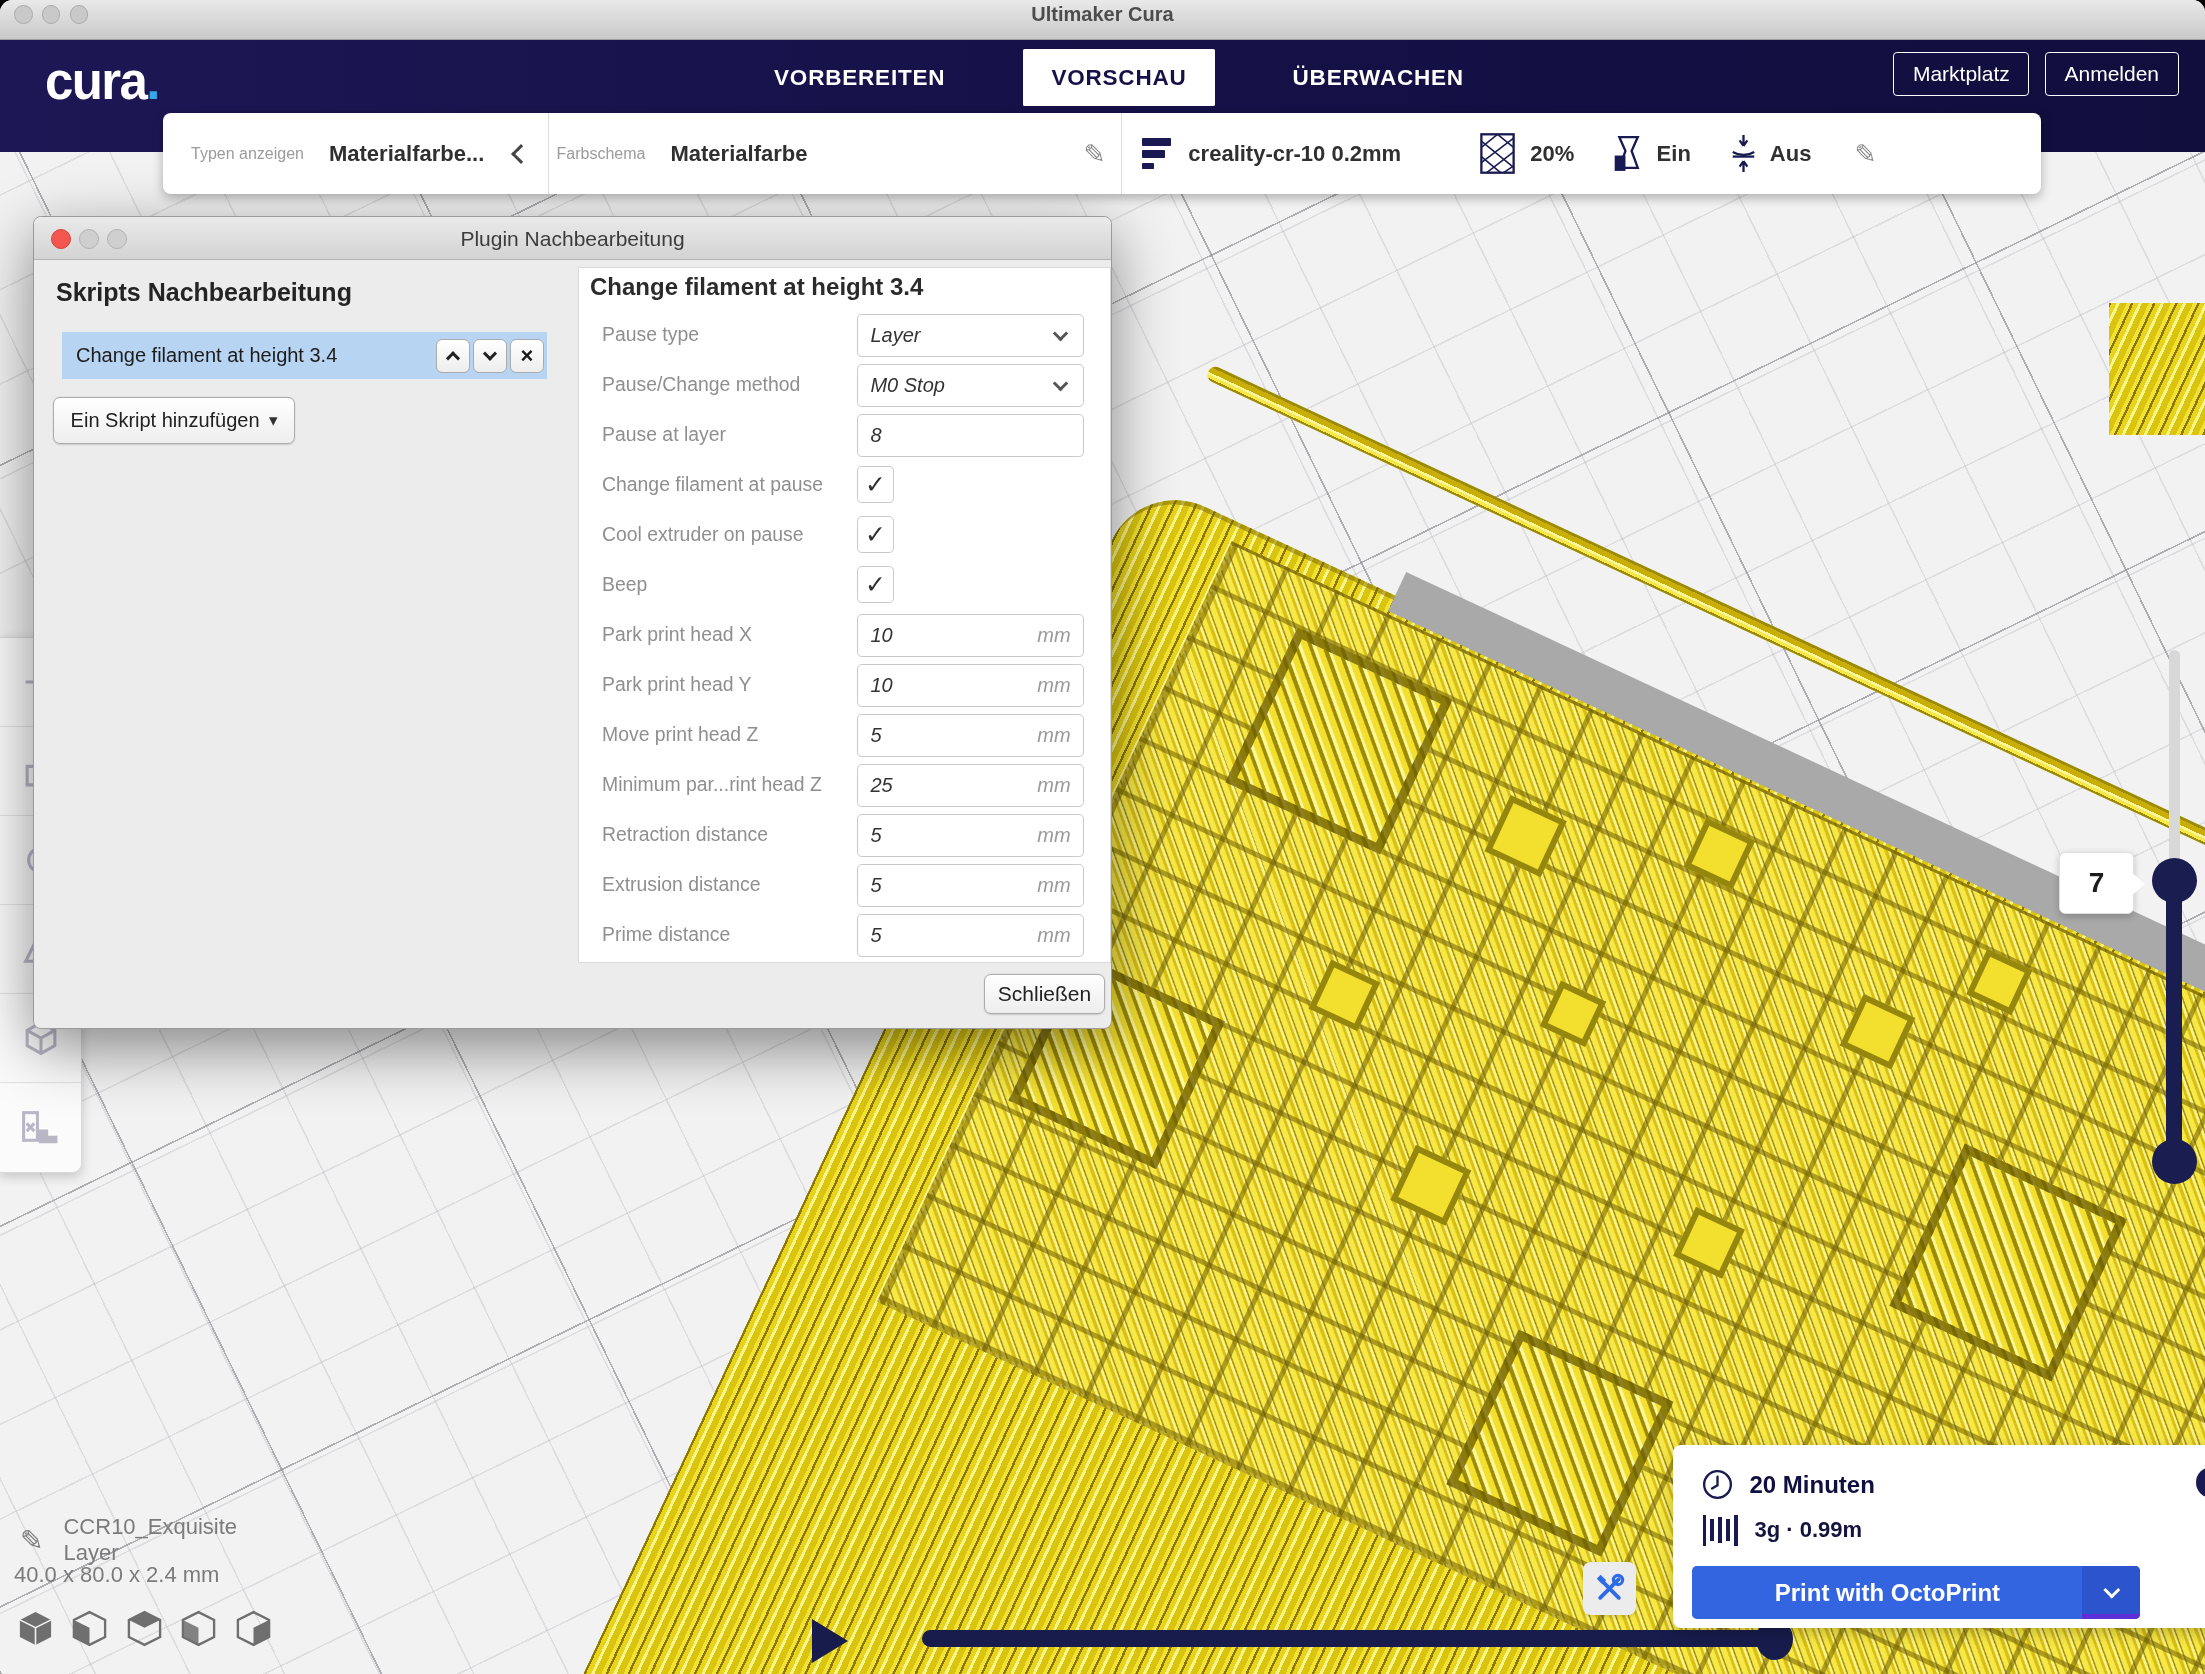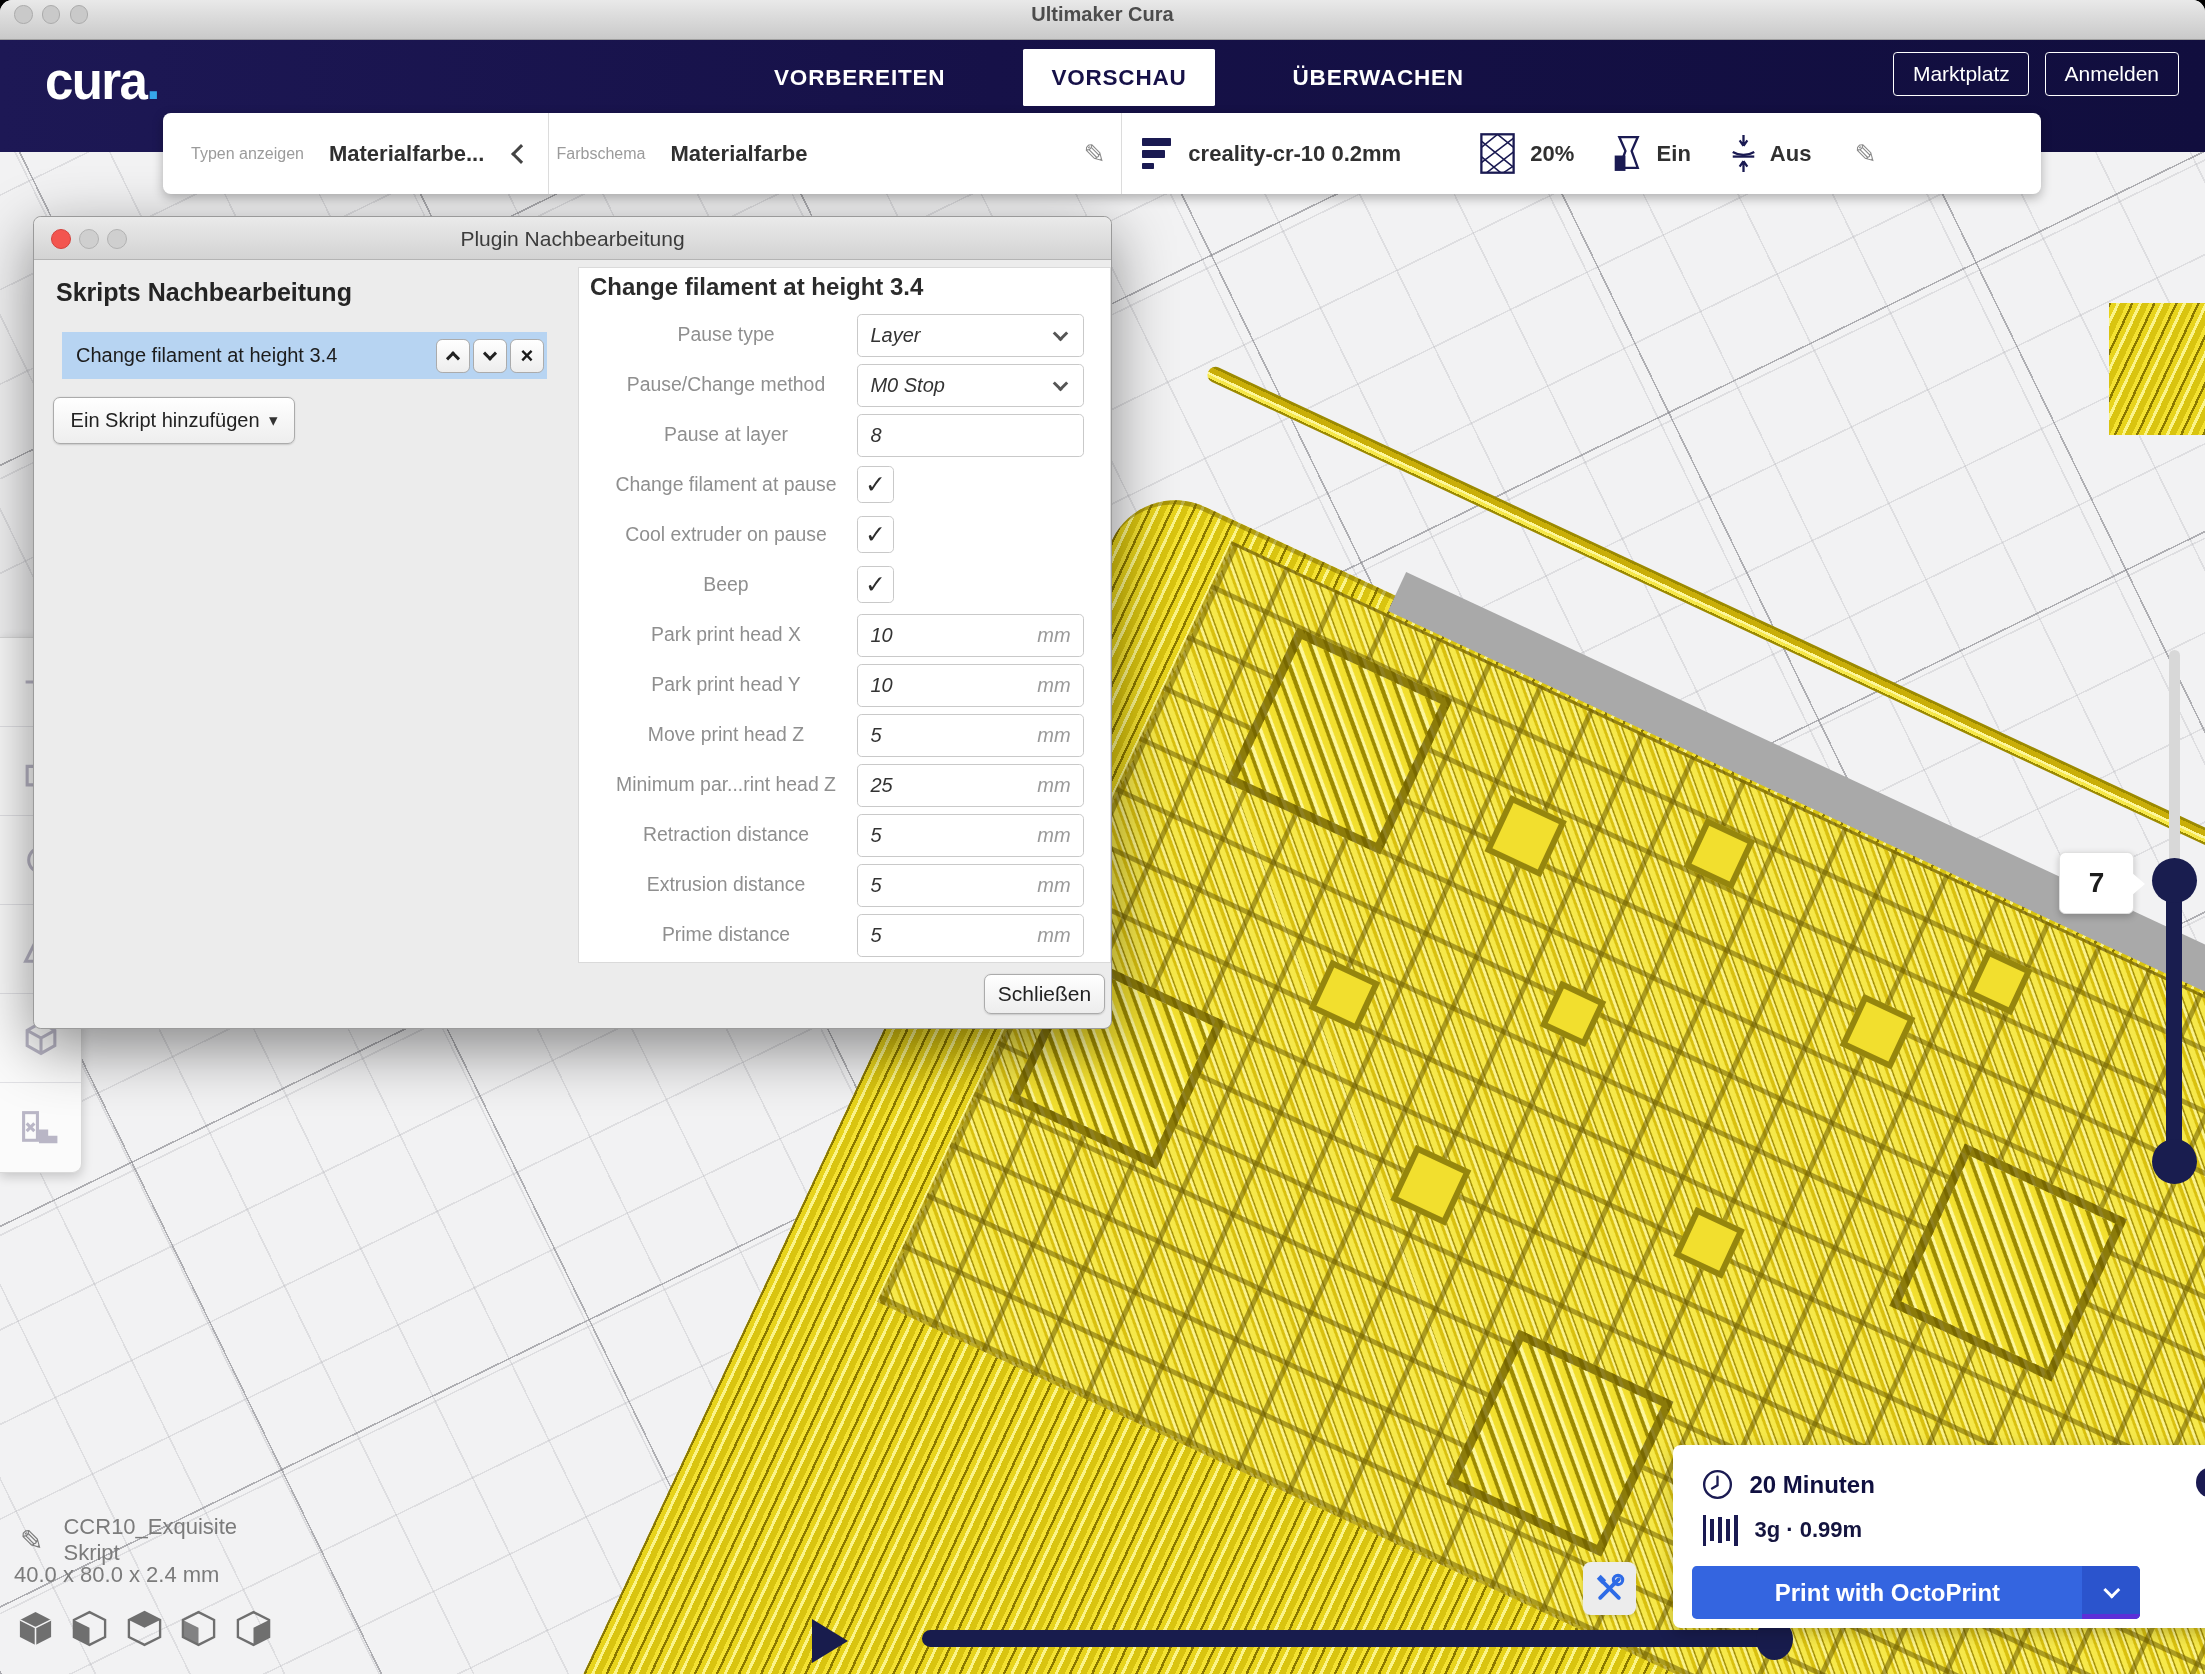--- a/index.html
+++ b/index.html
@@ -101,21 +101,21 @@
     font-size:20px; color:#222222; display:flex; align-items:center; gap:9.3px;
     box-shadow:0 0.8px 1.6px rgba(0,0,0,.15); }
   .caret-down { font-size:17px; color:#333; }
 
   .settings-card { position:absolute; left:544px; top:50px; width:533px; height:696px; background:#ffffff;
     border:0.8px solid #dadada; }
   .settings-heading { position:absolute; left:11px; top:4.7px; font-size:24px; font-weight:bold; color:#2b2b2b; }
   .rows { position:absolute; left:0; top:43px; width:100%; }
   .frow { position:relative; height:50px; }
   .flabel { position:absolute; left:23px; top:0; height:50px; line-height:47px; font-size:19.4px; color:#8f8f8f;
-    width:248px; white-space:nowrap; overflow:hidden;text-align:center; }
+    width:248px; white-space:nowrap; overflow:hidden; }
   .fctrl { position:absolute; left:278px; top:3.1px; width:227px; height:43px; background:#ffffff;
     border:0.8px solid #c9c9c9; border-radius:4.7px; display:flex; align-items:center;font-style:italic; }
   .fctrl .val { font-size:20px; color:#333333; padding-left:12.4px; flex:1; }
   .fctrl .unit { font-size:20px; color:#9a9a9a; padding-right:12.4px; }
   .sel-chev { width:11px; height:11px; border-right:3.1px solid #555; border-bottom:3.1px solid #555;
     transform:rotate(45deg); margin-right:17px; margin-top:-4.7px; }
   .fcheck { position:absolute; left:278px; top:4.7px; width:37px; height:37px; background:#ffffff;
     border:0.8px solid #c9c9c9; border-radius:4.7px; display:flex; align-items:center; justify-content:center;
     font-size:25px; font-weight:bold; color:#2e2e2e; }
   .close-btn { position:absolute; left:950px; top:757px; width:121px; height:40px;
@@ -233,21 +233,21 @@
         <path d="M26 28 L38 28 L38 36 L50 36 L50 46 L26 46 Z" fill="#b9b6c6" stroke="none"></path>
       </svg>
     </div>
   </div>
 
   <div class="viewport-overlays" style="position:absolute;left:0;top:151px;width:2205px;height:1523px;z-index:3;pointer-events:none;">
 
     <div class="model-info">
       <div class="mi-row1">
         <span class="mi-pencil">✎</span>
-        <span class="mi-name">CCR10_Exquisite Skript</span>
+        <span class="mi-name">CCR10_Exquisite Layer</span>
       </div>
       <div class="mi-dims">40.0 x 80.0 x 2.4 mm</div>
       <div class="view-cubes">
         <svg width="39" height="39" viewBox="0 0 50 50">
             <path d="M25 4 L45 14 L45 36 L25 46 L5 36 L5 14 Z" fill="#6f6f6f"></path>
             <path d="M5 14 L25 24 L45 14 M25 24 L25 46" stroke="#f2f2f3" stroke-width="2" fill="none"></path>
           </svg>
         <svg width="39" height="39" viewBox="0 0 50 50">
             <path d="M25 4 L45 14 L45 36 L25 46 L5 36 L5 14 Z" fill="none" stroke="#6f6f6f" stroke-width="3"></path>
             <path d="M5 14 L25 24 L25 46 L5 36 Z" fill="#6f6f6f"></path>

